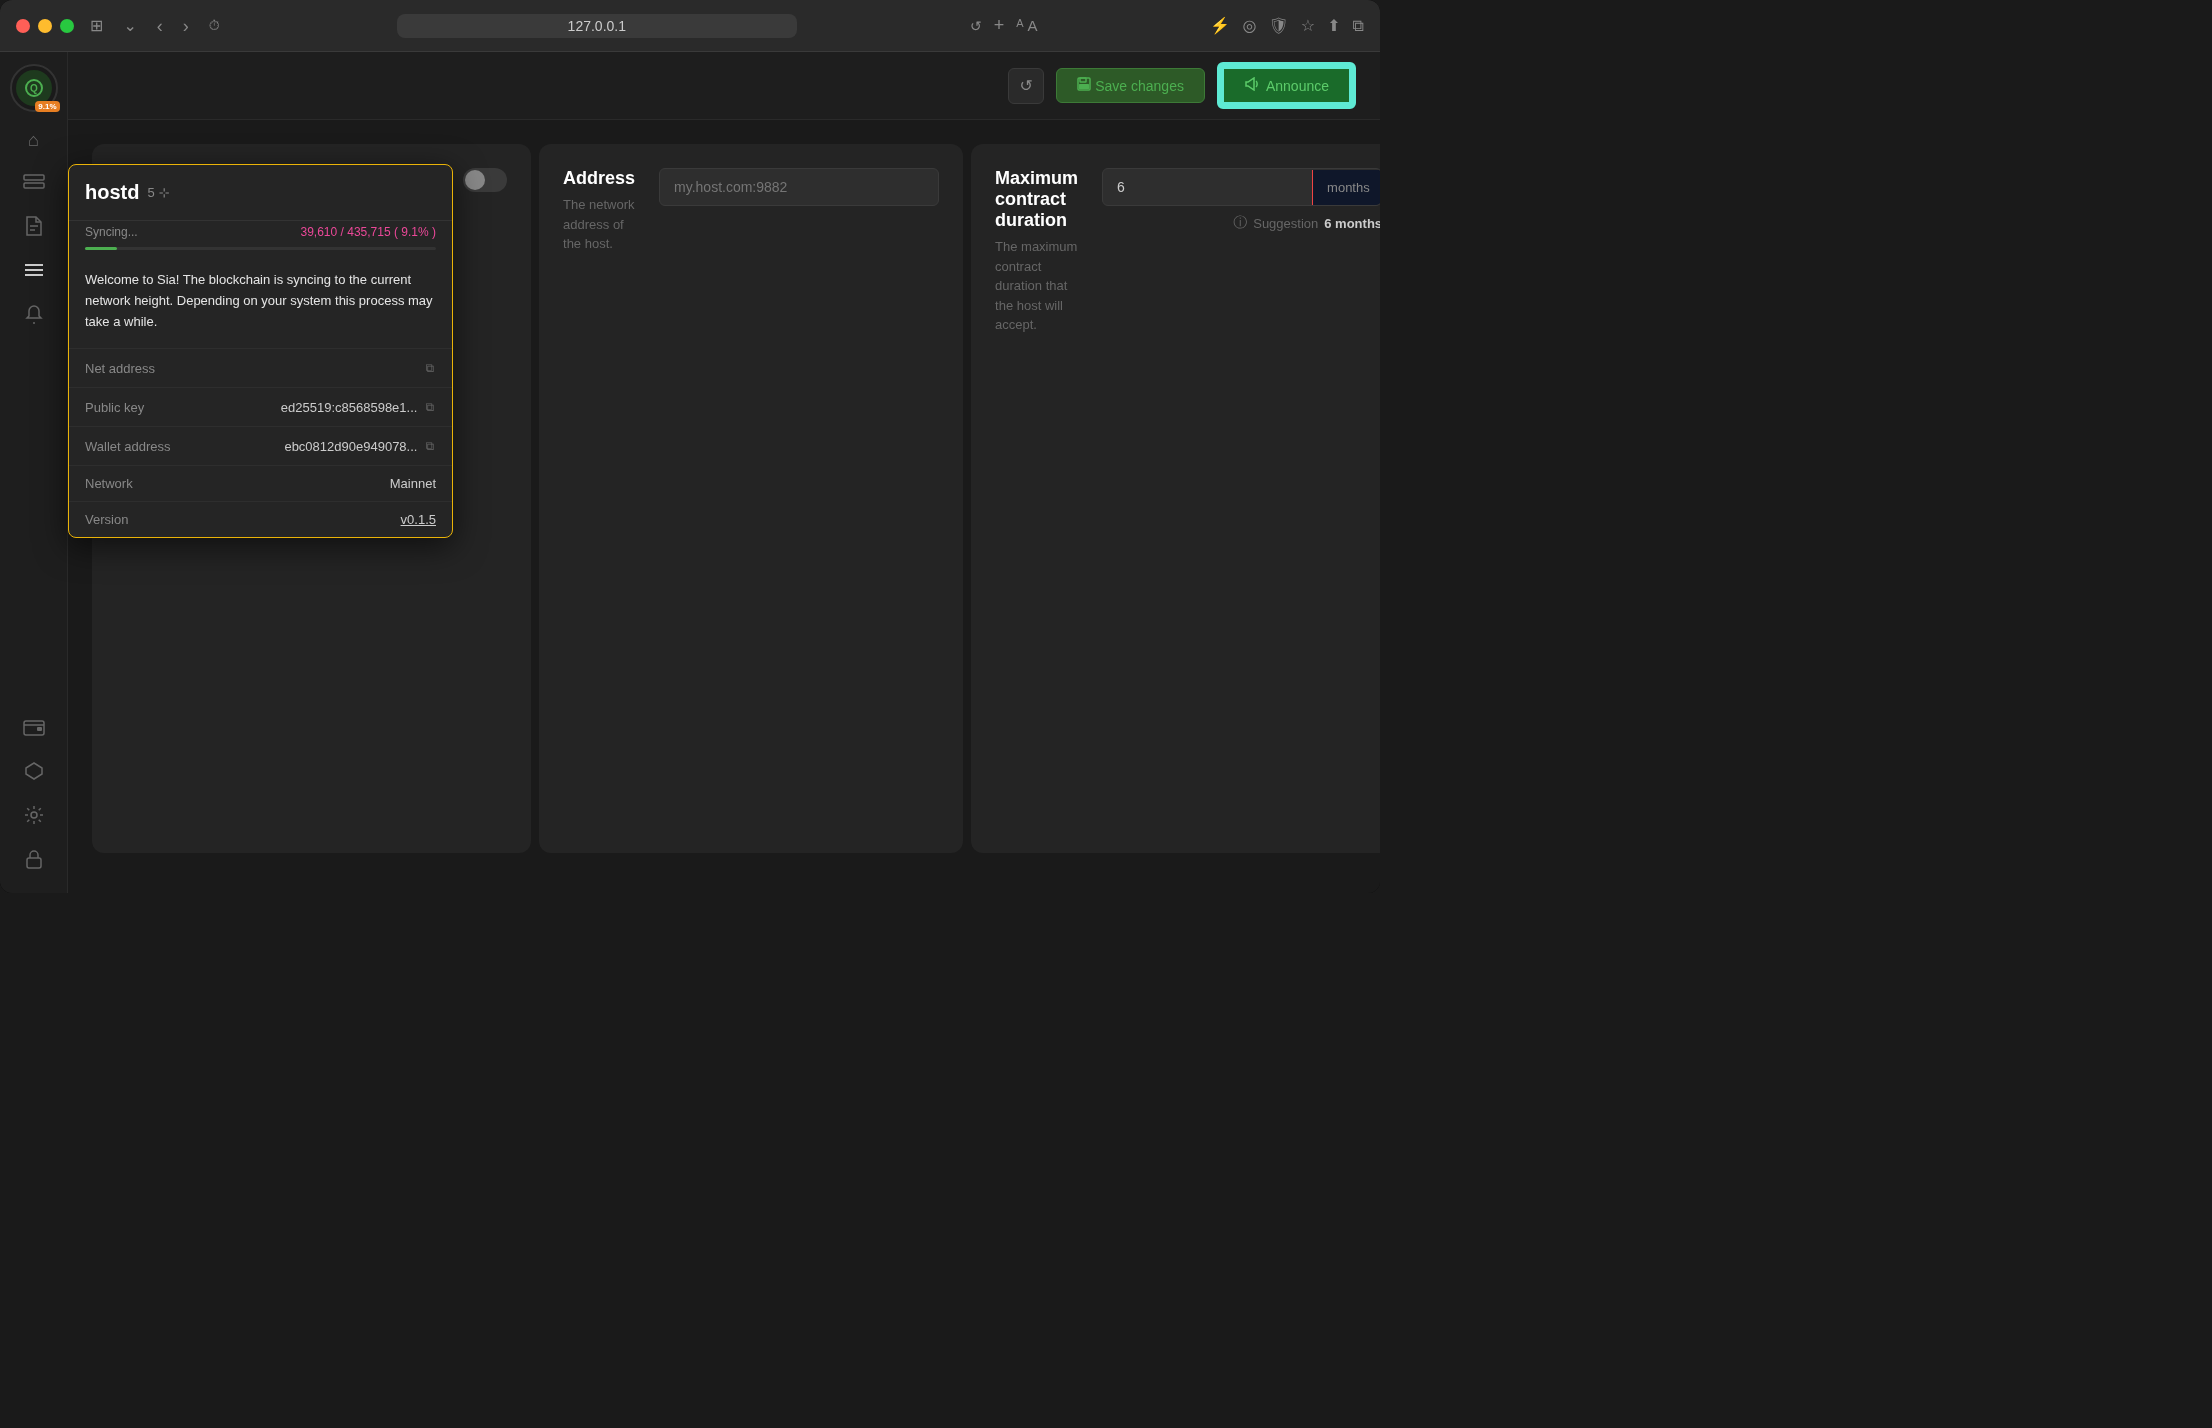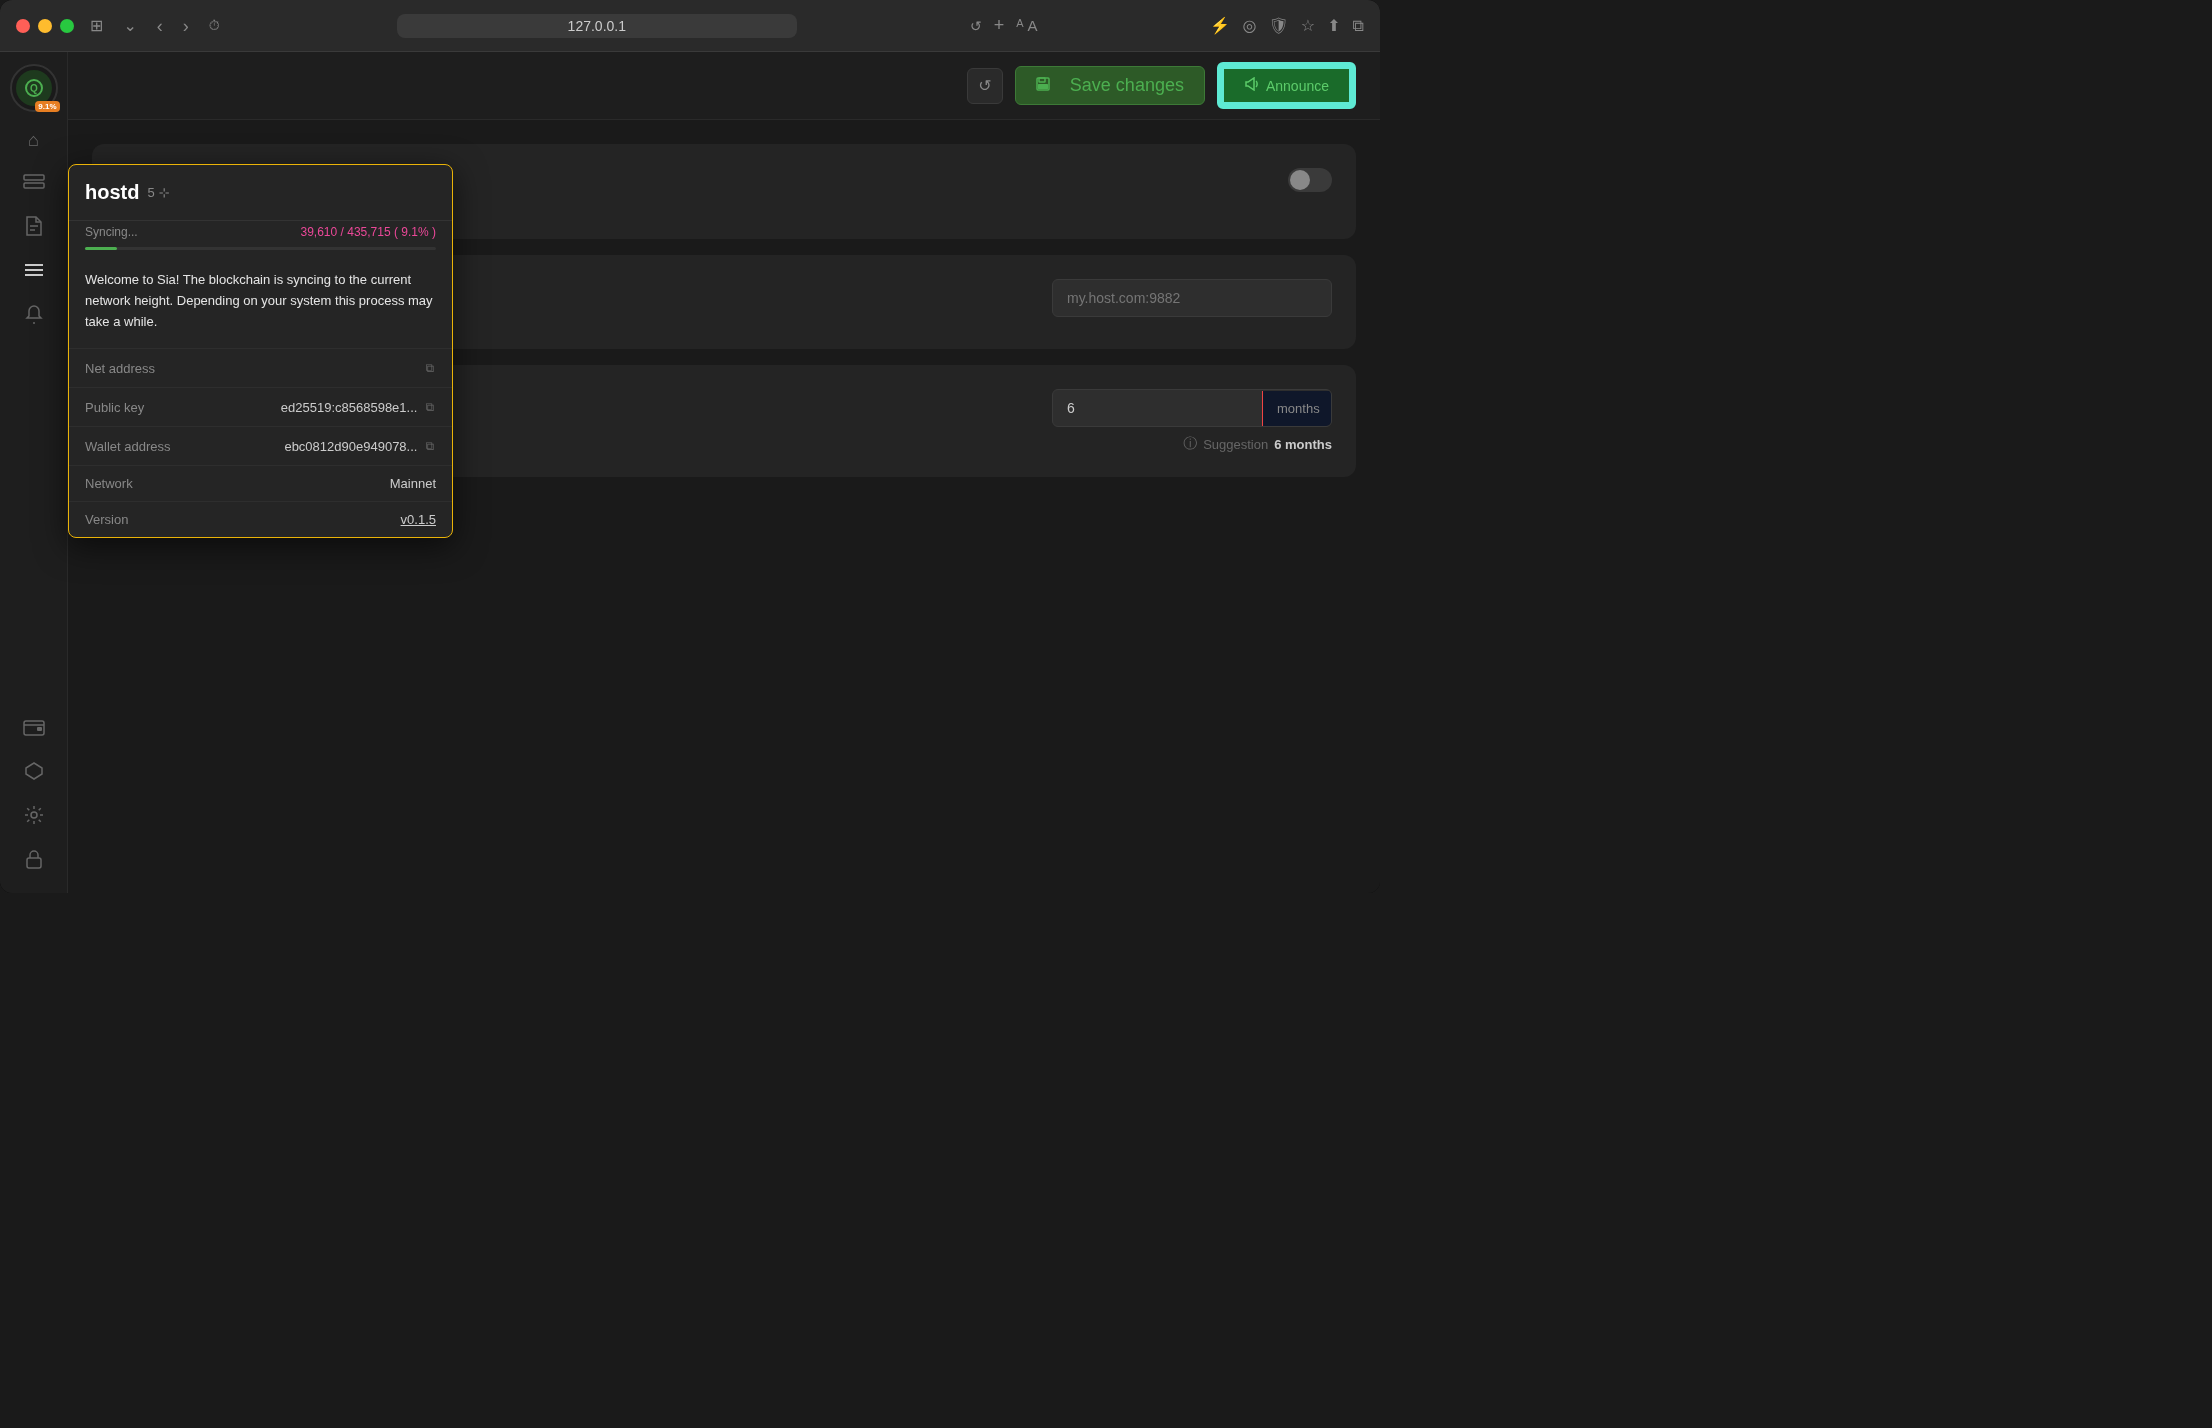--- a/index.html
+++ b/index.html
@@ -352,26 +352,26 @@
       cursor: pointer;
       font-size: 16px;
     }
 
     .save-btn {
       background: #2d5a27;
       border: 1px solid #3d7a37;
       border-radius: 6px;
       color: #4caf50;
       padding: 8px 20px;
-      font-size: 18px;
+      font-size: 14px;
       font-weight: 500;
       cursor: pointer;
       display: flex;
       align-items: center;
-      gap: 20px;
+      gap: 4px;
       text-align: right;
     }
 
     .announce-btn {
       background: #1a6b2a;
       border: 7px solid #5eead4;
       border-radius: 6px;
       color: #5ccc6a;
       padding: 8px 20px;
       font-size: 14px;
@@ -380,22 +380,22 @@
       display: flex;
       align-items: center;
       gap: 6px;
     }
 
     .panel-content {
       flex: 1;
       overflow-y: auto;
       padding: 24px;
       display: flex;
-      flex-direction: column;
-      gap: 0;
+      flex-direction: row;
+      gap: 8px;
     }
 
     
     .setting-section {
       background: #242424;
       border-radius: 12px;
       padding: 24px;
       margin-bottom: 16px;
     }
 

